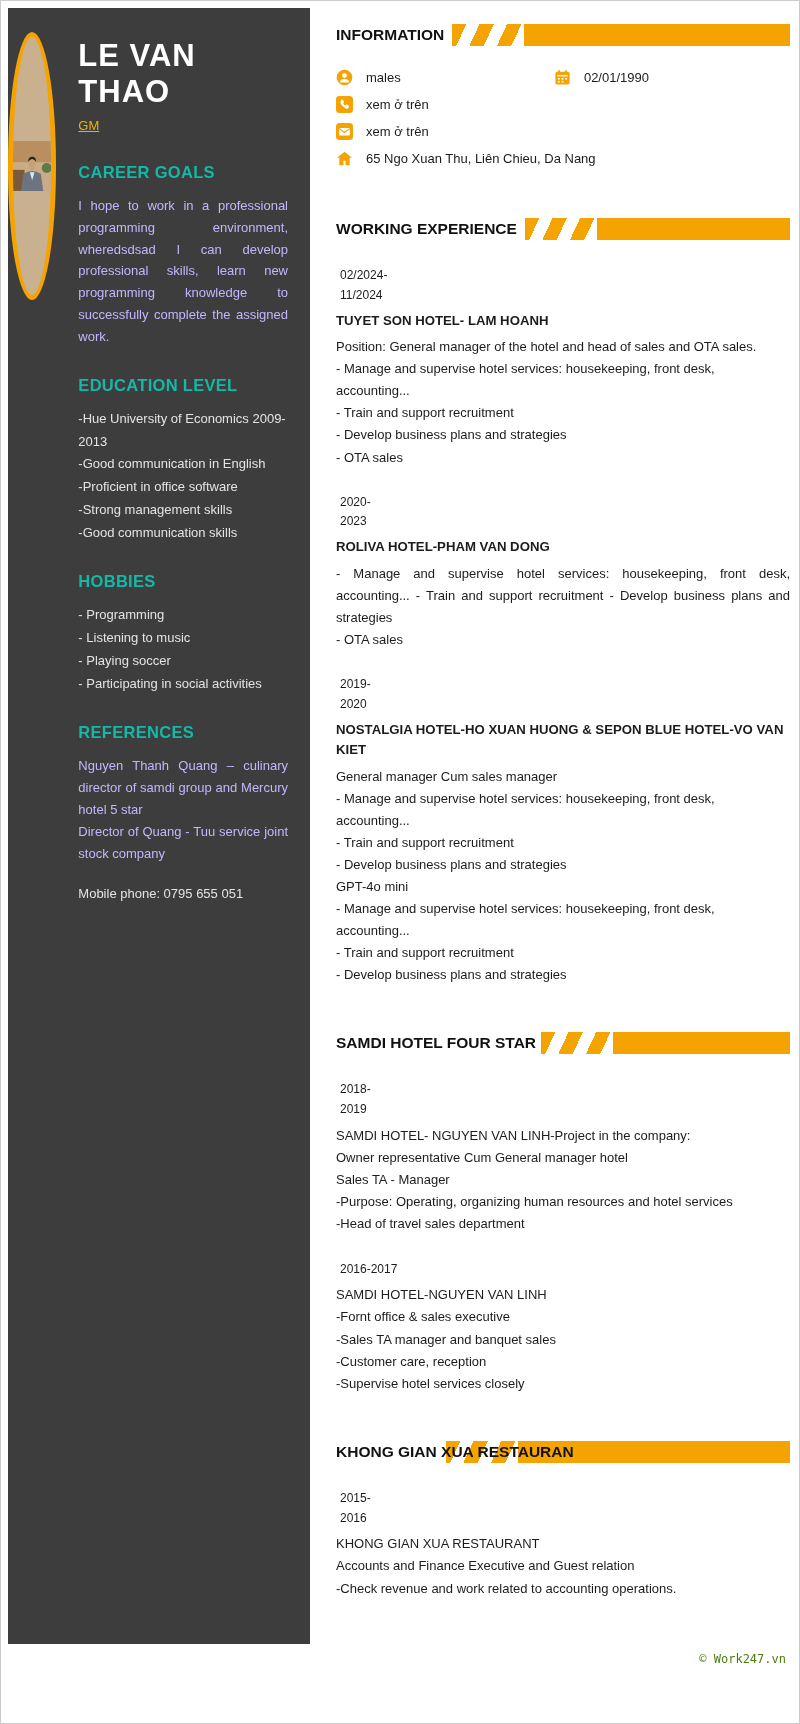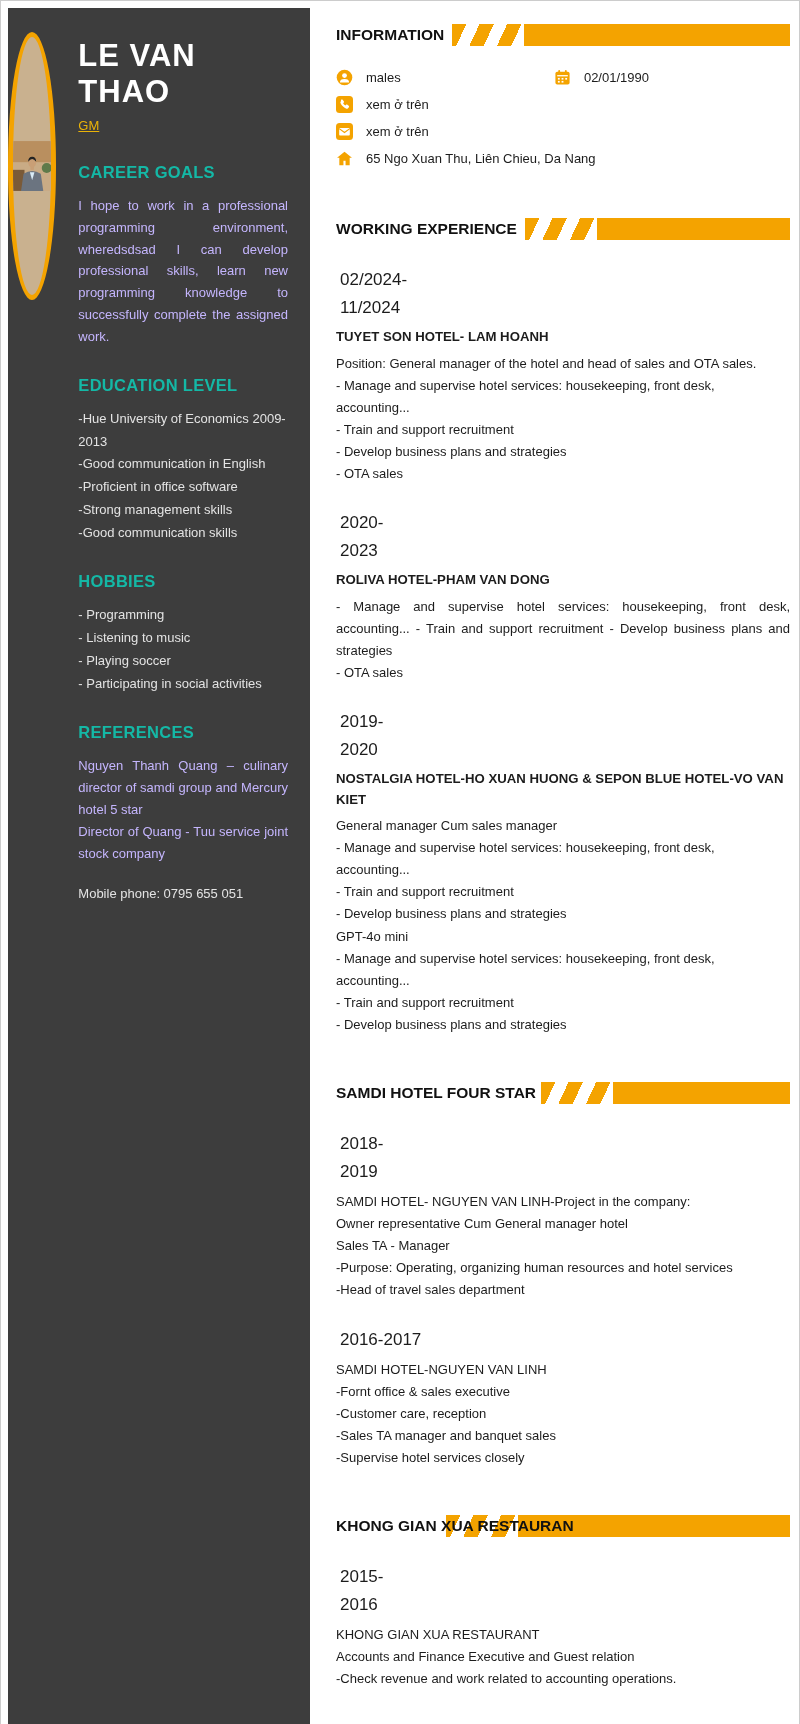--- a/index.html
+++ b/index.html
@@ -46,21 +46,21 @@
   .sec-head.from-110 .hbar { left:110px; }
 
   .info-rows { margin-top:6px; }
   .info-row { display:flex; align-items:center; min-height:27px; font-size:13px; }
   .info-cell { display:flex; align-items:center; gap:13px; }
   .cell-half { width:48%; }
   .icn { width:17px; height:17px; flex-shrink:0; display:block; }
 
   .entry { margin-top:24px; }
   .entry:first-of-type { margin-top:14px; }
-  .dates { font-size:17px; line-height:1.65; margin-bottom:5px; padding-left:4px; }
+  .dates { font-size:12px; line-height:1.65; margin-bottom:5px; padding-left:4px; }
   .entry-title { font-size:13.2px; font-weight:700; line-height:1.55; margin-bottom:5px; }
   .line { margin:0; font-size:13px; line-height:1.7; }
   .line.justify { text-align:justify; }
 
   .footer { text-align:right; font-size:12px; color:#4d7c0f; padding:8px 6px 0 0; font-family:"DejaVu Sans Mono","Liberation Mono",monospace; }
 </style>
 </head>
 <body>
 
 <div class="page">
@@ -261,22 +261,22 @@
           <p class="line justify">-Purpose: Operating, organizing human resources and hotel services</p>
           <p class="line">-Head of travel sales department</p>
         </div>
 
         <div class="entry">
           <div class="dates">
             <div>2016-2017</div>
           </div>
           <p class="line">SAMDI HOTEL-NGUYEN VAN LINH</p>
           <p class="line">-Fornt office &amp; sales executive</p>
+          <p class="line">-Sales TA manager and banquet sales</p>
           <p class="line">-Customer care, reception</p>
-          <p class="line">-Sales TA manager and banquet sales</p>
           <p class="line">-Supervise hotel services closely</p>
         </div>
       </section>
 
       <section class="sec">
         <div class="sec-head overlap from-110">
           <span class="sec-title">KHONG GIAN XUA RESTAURAN</span>
           <span class="hbar">
               <span class="stripes"></span>
               <span class="solid"></span>

